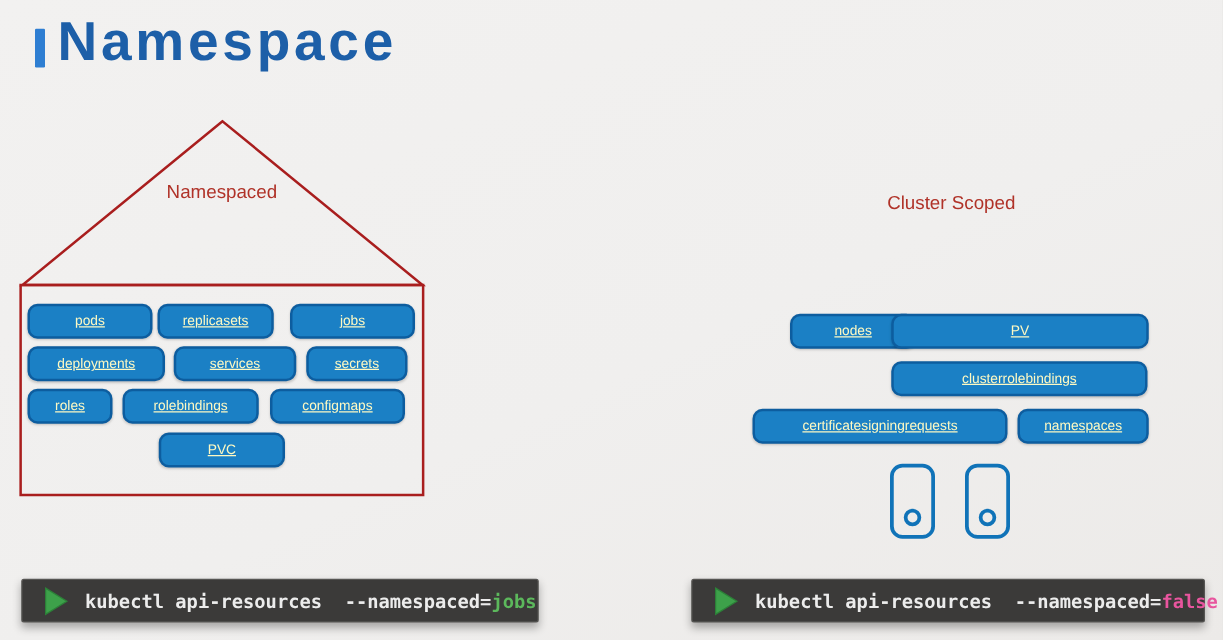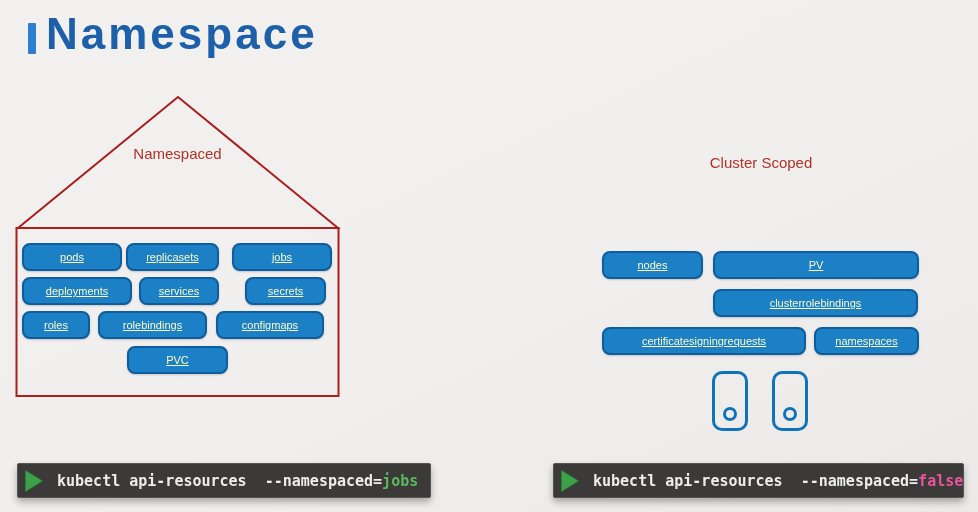--- a/index.html
+++ b/index.html
@@ -98,21 +98,21 @@
   
   .terminal {
     position: absolute;
     height: 35px;
     box-sizing: border-box;
     background: #3b3a39;
     border: 1px solid #565553;
     border-radius: 2px;
     display: flex;
     align-items: center;
-    padding-left: 6px;
+    padding-left: 17px;
     box-shadow: 0 4px 7px rgba(0,0,0,0.30);
   }
   .prompt-icon { flex: 0 0 auto; margin-right: 13px; display: block; }
   .prompt-icon polygon { fill: #3da14a; stroke: #2c8038; stroke-width: 1; }
   .cmd {
     font-family: "DejaVu Sans Mono", "Liberation Mono", monospace;
     font-size: 15px;
     font-weight: bold;
     color: #ececec;
     white-space: pre;
@@ -136,30 +136,30 @@
   </svg>
 
   <div class="zone-label label-namespaced">Namespaced</div>
   <div class="zone-label label-cluster">Cluster Scoped</div>
 
   <div class="chip" style="left:22px;  top:243px; width:100px">pods</div>
   <div class="chip" style="left:126px; top:243px; width:93px">replicasets</div>
   <div class="chip" style="left:232px; top:243px; width:100px">jobs</div>
 
   <div class="chip" style="left:22px;  top:277px; width:110px">deployments</div>
-  <div class="chip" style="left:139px; top:277px; width:80px">services</div>
+  <div class="chip" style="left:139px; top:277px; width:98px">services</div>
   <div class="chip" style="left:245px; top:277px; width:81px">secrets</div>
 
   <div class="chip" style="left:22px;  top:311px; width:68px">roles</div>
   <div class="chip" style="left:98px;  top:311px; width:109px">rolebindings</div>
   <div class="chip" style="left:216px; top:311px; width:108px">configmaps</div>
 
   <div class="chip" style="left:127px; top:346px; width:101px">PVC</div>
 
-  <div class="chip" style="left:602px; top:251px; width:101px">nodes</div>
+  <div class="chip" style="left:632px; top:251px; width:101px">nodes</div>
   <div class="chip" style="left:713px; top:251px; width:206px">PV</div>
 
   <div class="chip" style="left:713px; top:289px; width:205px">clusterrolebindings</div>
 
   <div class="chip" style="left:602px; top:327px; width:204px">certificatesigningrequests</div>
   <div class="chip" style="left:814px; top:327px; width:105px">namespaces</div>
 
   <div class="device" style="left:712px; top:371px">
     <div class="device-dot"></div>
   </div>

